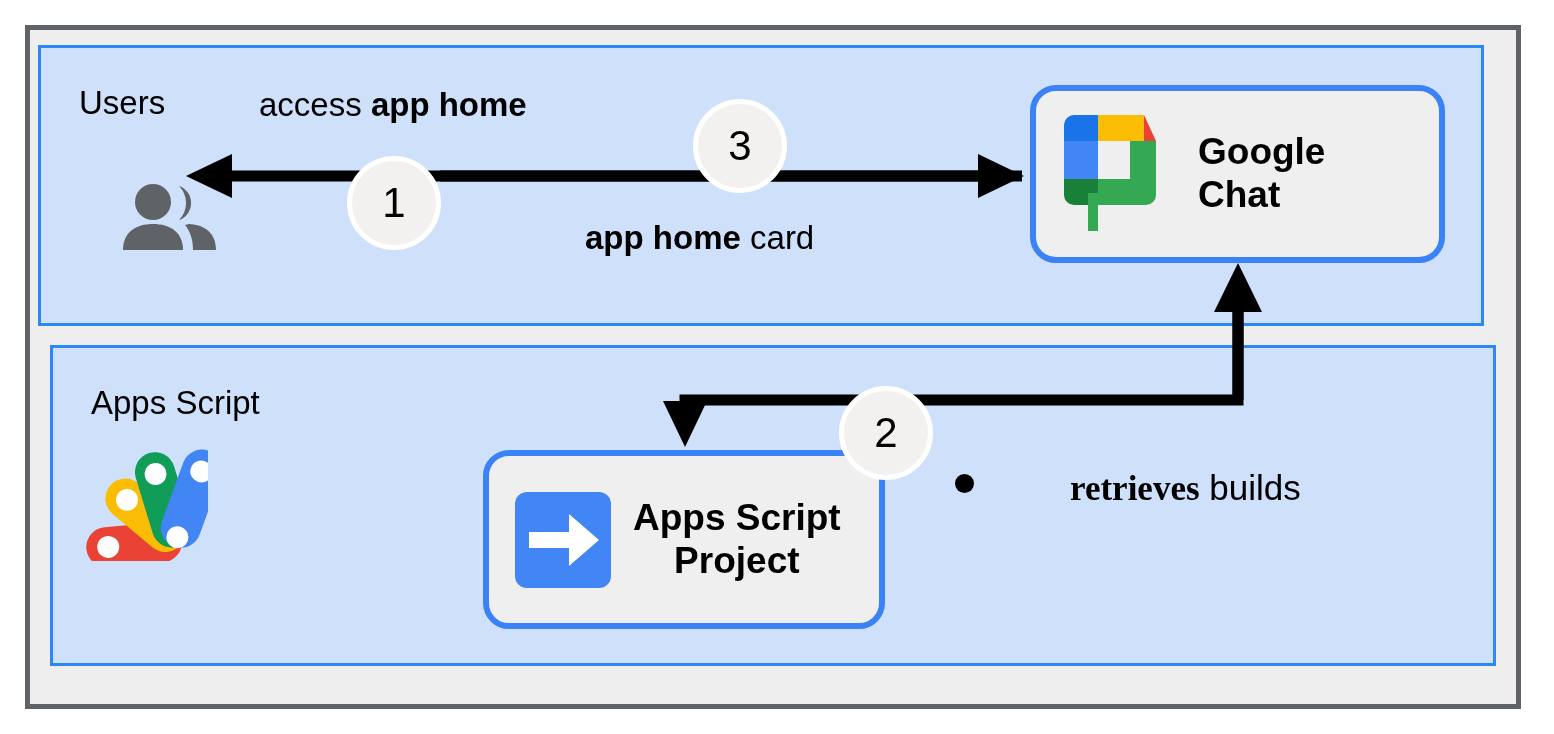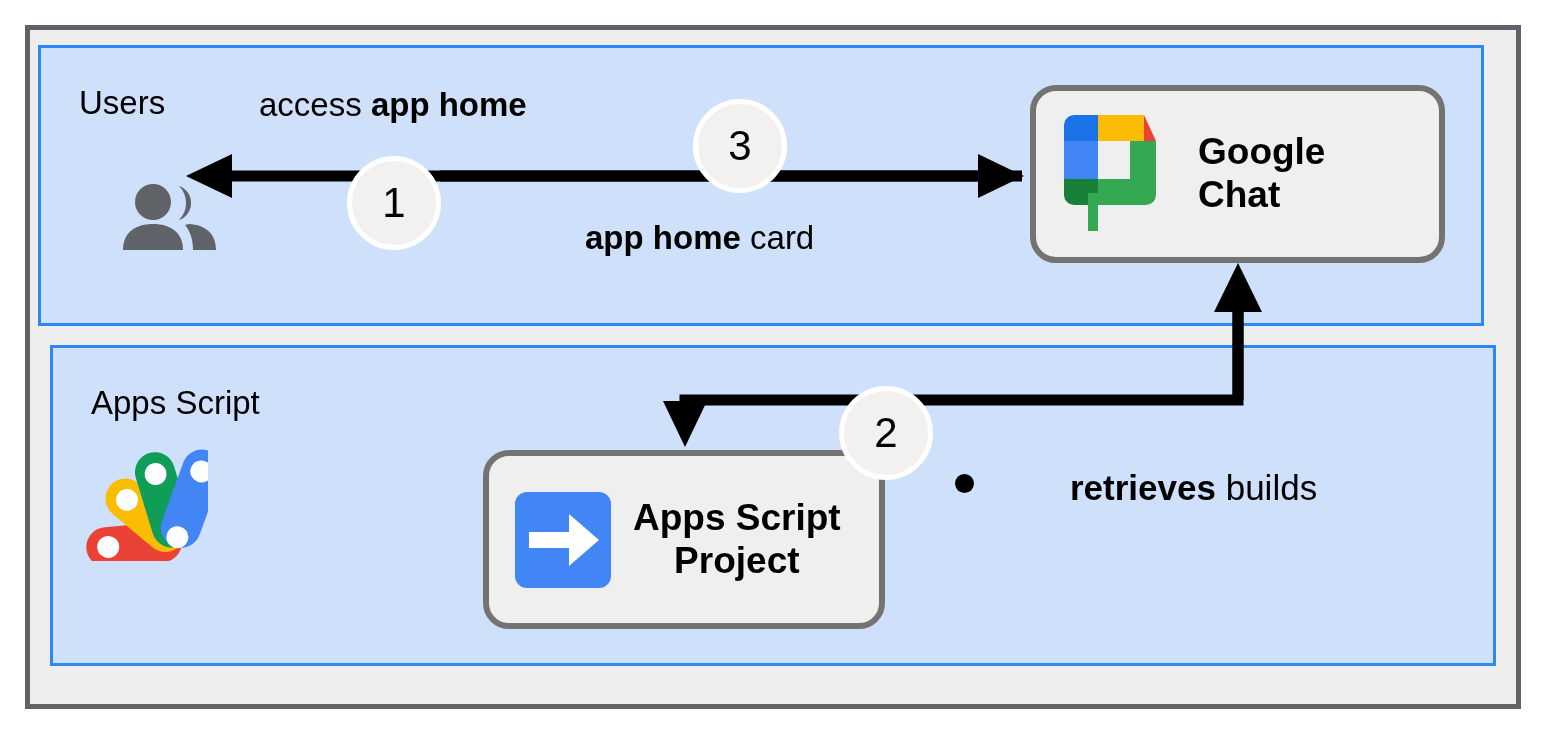--- a/index.html
+++ b/index.html
@@ -78,21 +78,21 @@
     left: 80px;
     top: 443px;
     width: 128px;
     height: 118px;
   }
 
   
   .entity-card {
     position: absolute;
     background: #efefef;
-    border: 6px solid #737373;
+    border: 6px solid #3b82f6;
     border-radius: 26px;
     box-sizing: border-box;
     display: flex;
     align-items: center;
   }
 
   .card-google-chat {
     left: 1030px;
     top: 85px;
     width: 415px;
@@ -183,21 +183,21 @@
     flex: none;
     position: relative;
     top: -7px;
   }
   .bullet-text {
     font-size: 35px;
     color: #000000;
     margin-left: 96px;
     white-space: nowrap;
   }
-  .bullet-text b { font-weight: bold; }
+  .bullet-text b { font-weight: bold; font-family: Liberation Serif, serif; }
 
   
   .arrow-layer {
     position: absolute;
     left: 0;
     top: 0;
     width: 1554px;
     height: 734px;
     pointer-events: none;
   }

